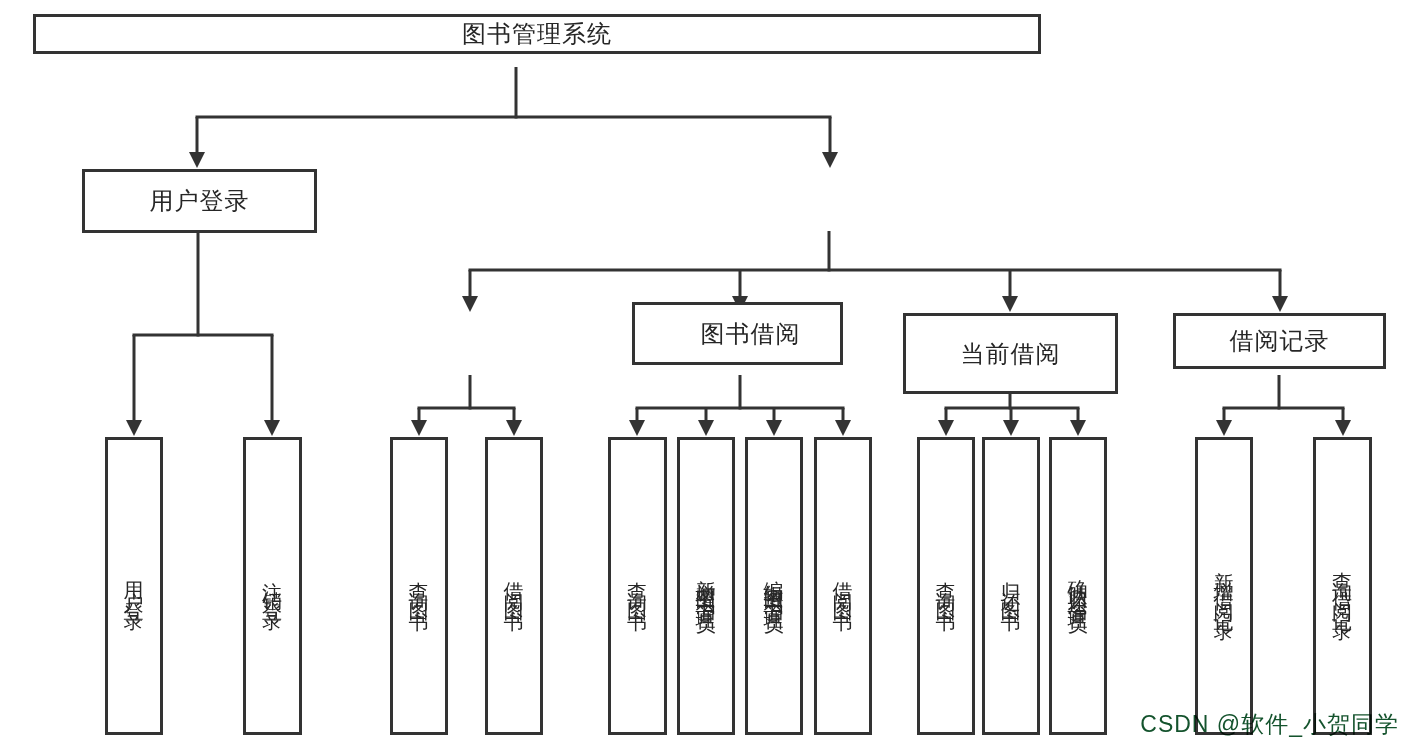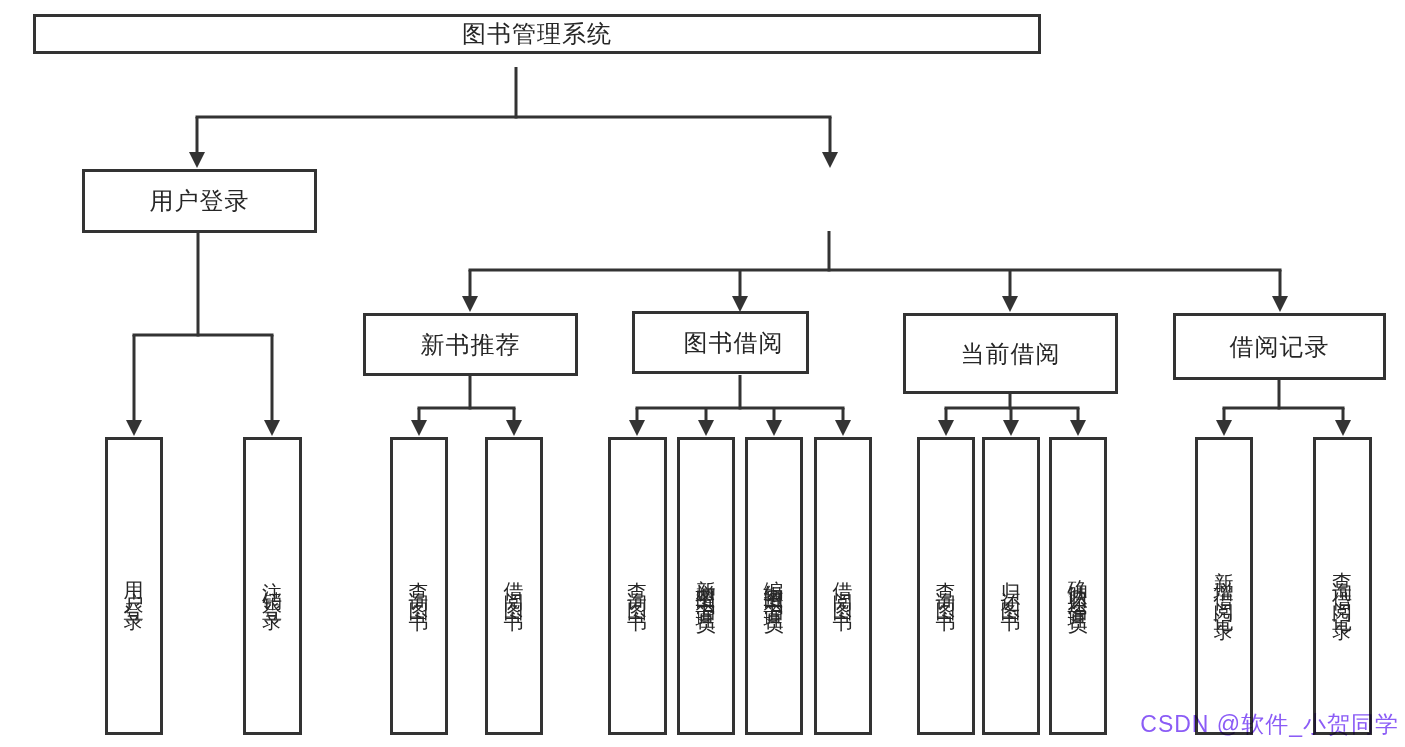--- a/index.html
+++ b/index.html
@@ -43,23 +43,23 @@
     font-size: 20px;
     letter-spacing: 10px;
     line-height: 1;
   }
   .vbox.tight { letter-spacing: 5px; }
 
   .n-root { left: 12px;  top: 14px;  width: 1008px; height: 40px; margin-left: 21px; }
   .n-l2a  { left: 82px;  top: 169px; width: 235px;  height: 64px; }
   .n-l2b  { left: 711px; top: 169px; width: 236px;  height: 63px; }
   .n-l3a  { left: 363px; top: 313px; width: 215px;  height: 63px; }
-  .n-l3b  { left: 632px; top: 311px; width: 177px;  height: 63px; padding-left: 26px; }
+  .n-l3b  { left: 632px; top: 302px; width: 211px;  height: 63px; padding-left: 26px; }
   .n-l3c  { left: 903px; top: 313px; width: 215px;  height: 81px; }
-  .n-l3d  { left: 1173px;top: 313px; width: 213px;  height: 67px; }
+  .n-l3d  { left: 1173px;top: 313px; width: 213px;  height: 56px; }
 
   .lf1  { left: 105px; }
   .lf2  { left: 243px; width: 59px; }
   .lf3  { left: 390px; }
   .lf4  { left: 485px; }
   .lf5  { left: 608px; width: 59px; }
   .lf6  { left: 677px; }
   .lf7  { left: 745px; }
   .lf8  { left: 814px; }
   .lf9  { left: 917px; }
@@ -67,21 +67,21 @@
   .lf11 { left: 1049px; }
   .lf12 { left: 1195px; }
   .lf13 { left: 1313px; width: 59px; }
 
   .watermark {
     position: absolute;
     top: 709px;
     right: 6px;
     font-size: 23px;
     letter-spacing: 1px;
-    color: #8b5cf6;
+    color: #14532d;
     mix-blend-mode: multiply;
     white-space: nowrap;
   }
 </style>
 </head>
 <body>
 
 <div class="canvas">
 
   <svg class="connectors" viewBox="0 0 1405 747" xmlns="http://www.w3.org/2000/svg">
@@ -145,21 +145,20 @@
       <polygon points="1216,420 1232,420 1224,436" stroke="none"></polygon>
       <line x1="1343" y1="408" x2="1343" y2="422"></line>
       <polygon points="1335,420 1351,420 1343,436" stroke="none"></polygon>
     </g>
   </svg>
 
   <div class="box hbox n-root">图书管理系统</div>
 
   <div class="box hbox n-l2a">用户登录</div>
 
-  <div class="box hbox n-l3a">新书推荐</div>
   <div class="box hbox n-l3b">图书借阅</div>
   <div class="box hbox n-l3c">当前借阅</div>
   <div class="box hbox n-l3d">借阅记录</div>
 
   <div class="box vbox lf1">用户登录</div>
   <div class="box vbox lf2">注销登录</div>
 
   <div class="box vbox lf3">查询图书</div>
   <div class="box vbox lf4">借阅图书</div>
 

